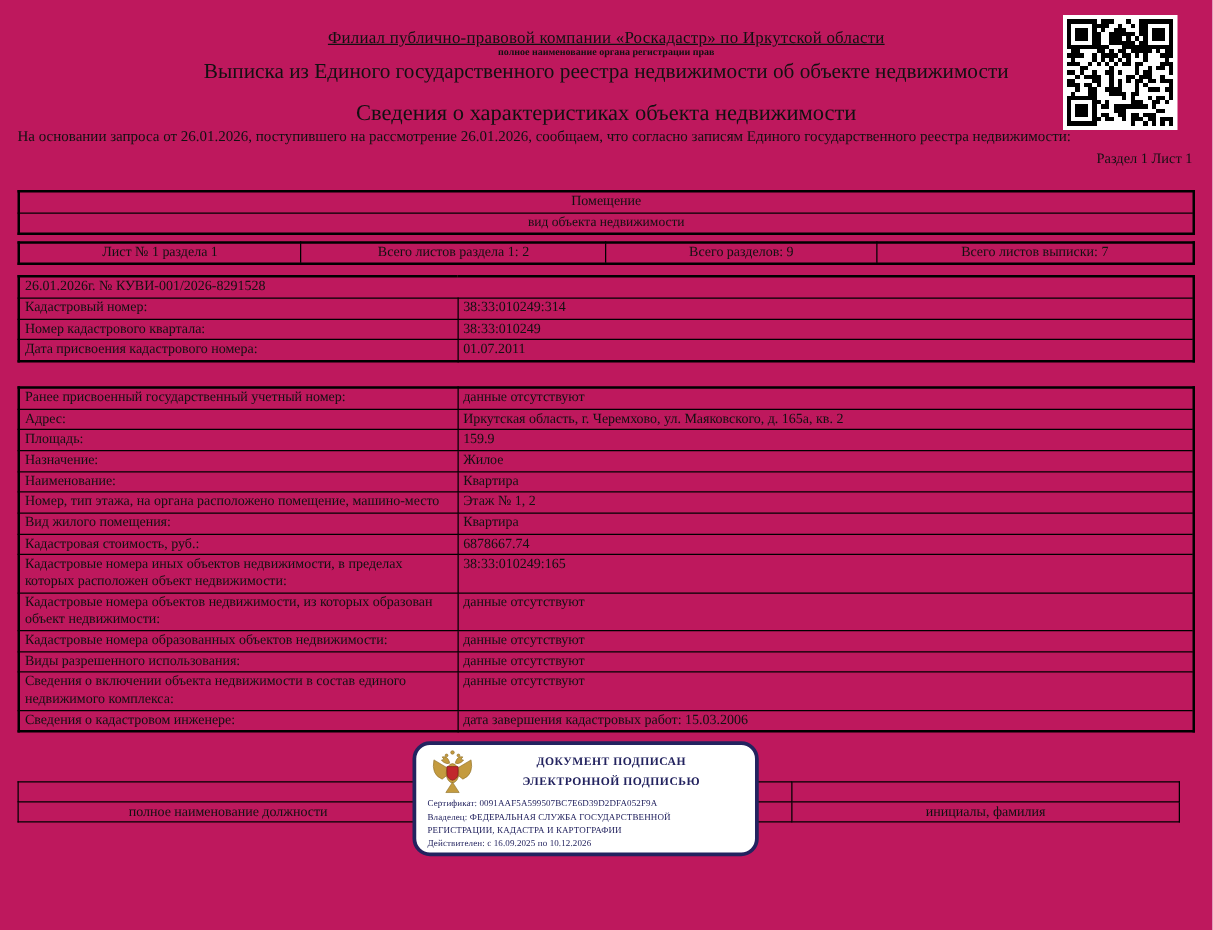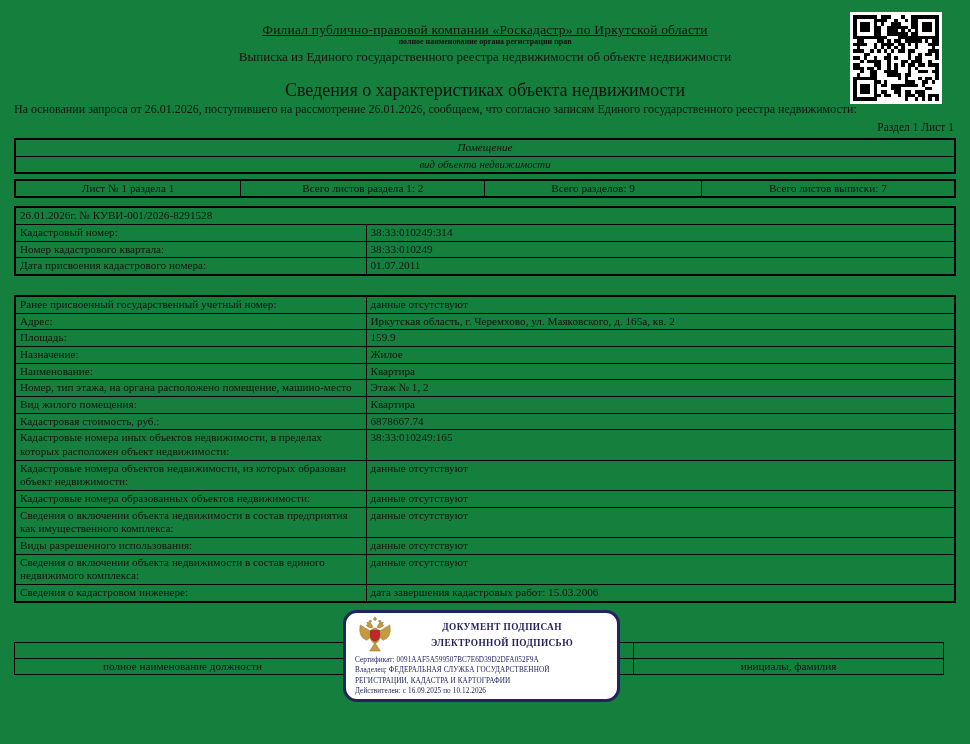--- a/index.html
+++ b/index.html
@@ -1,42 +1,42 @@
 <!DOCTYPE html>
 <html><head>
 <meta charset="utf-8">
 <style>
   html,body{margin:0;padding:0;background:#fff;}
-  .page{position:relative;width:970px;height:744px;background:#15803d;overflow:hidden;
+  .page{position:relative;width:970px;height:744px;background:#be185d;overflow:hidden;
         font-family:"Liberation Serif","DejaVu Serif",serif;color:#111;}
   .content{padding:0 14px;}
   .org-name{margin-top:22px;text-align:center;font-size:13.5px;line-height:15px;
             text-decoration:underline;letter-spacing:0.2px;}
   .org-caption{text-align:center;font-size:8px;line-height:10px;font-weight:bold;}
-  .doc-title{margin-top:2px;text-align:center;font-size:13px;line-height:15px;}
+  .doc-title{margin-top:2px;text-align:center;font-size:17px;line-height:15px;}
   .section-title{margin-top:19px;text-align:center;font-size:18px;line-height:15px;}
   .intro{margin-top:4px;font-size:12px;line-height:14px;}
   .sheet-line{margin-top:5px;text-align:right;font-size:11.5px;line-height:13px;padding-right:2px;}
   .qr{position:absolute;left:850px;top:12px;width:92px;height:92px;}
   table.doc-table{border-collapse:collapse;table-layout:fixed;width:942px;border:2px solid #000;}
   table.doc-table td{border:1px solid #000;padding:1px 4px;font-size:11.2px;line-height:1.22;
                      vertical-align:top;overflow:hidden;}
   .center{text-align:center;}
-  .t1a{margin-top:4px;font-style:italic;}
+  .t1a{margin-top:18px;}
   .t1a td{padding:1px 4px;}
   .t1a .obj-caption{font-size:10.8px;}
   .t1b{margin-top:5px;}
   .t2{margin-top:8px;}
   .t3{margin-top:19px;}
   .sig-area{position:relative;margin-top:39px;width:929px;}
   table.sig-table{border-collapse:collapse;table-layout:fixed;width:929px;}
   table.sig-table td{border:1px solid #000;font-size:11.2px;text-align:center;padding:0 16px;}
   table.sig-table .space-row td{height:15px;}
   table.sig-table .label-row td{height:15px;}
-  .stamp{position:absolute;left:329px;top:-32px;width:277px;height:92px;box-sizing:border-box;
+  .stamp{position:absolute;left:316px;top:-32px;width:277px;height:92px;box-sizing:border-box;
          background:#fff;border:3px solid #23235f;border-radius:14px;z-index:5;
          color:#23235f;padding:3px 8px 2px 9px;}
   .stamp-top{display:flex;align-items:center;}
   .stamp-emblem{flex:0 0 40px;width:40px;height:38px;}
   .stamp-titles{flex:1;text-align:center;font-weight:bold;font-size:9.3px;line-height:16px;
                 letter-spacing:0.4px;}
   .stamp-lines{font-size:7.2px;line-height:10.5px;margin-top:1px;letter-spacing:0.1px;}
 </style>
 </head>
 <body>
@@ -394,24 +394,20 @@
       </tr>
       <tr>
         <td>Кадастровые номера объектов недвижимости, из которых образован объект недвижимости:</td>
         <td>данные отсутствуют</td>
       </tr>
       <tr>
         <td>Кадастровые номера образованных объектов недвижимости:</td>
         <td>данные отсутствуют</td>
       </tr>
       <tr>
-        <td>Сведения о включении объекта недвижимости в состав предприятия как имущественного комплекса:</td>
-        <td>данные отсутствуют</td>
-      </tr>
-      <tr>
         <td>Виды разрешенного использования:</td>
         <td>данные отсутствуют</td>
       </tr>
       <tr>
         <td>Сведения о включении объекта недвижимости в состав единого недвижимого комплекса:</td>
         <td>данные отсутствуют</td>
       </tr>
       <tr>
         <td>Сведения о кадастровом инженере:</td>
         <td>дата завершения кадастровых работ: 15.03.2006</td>

